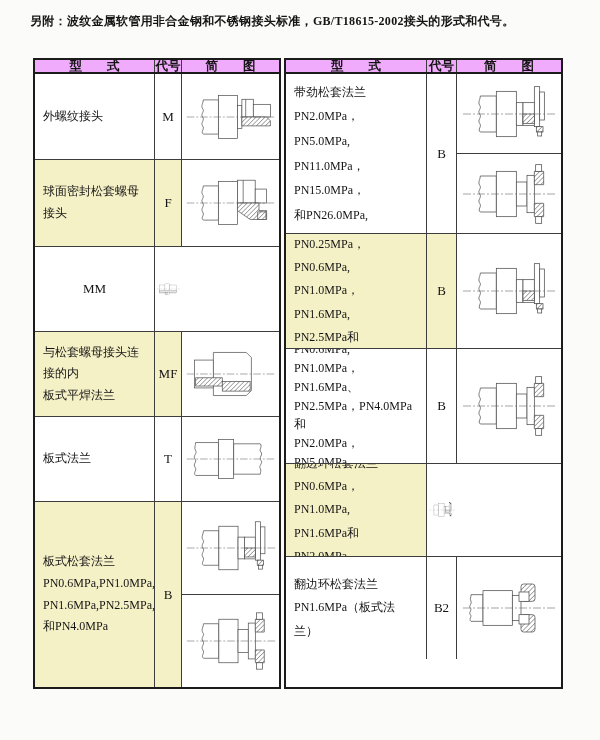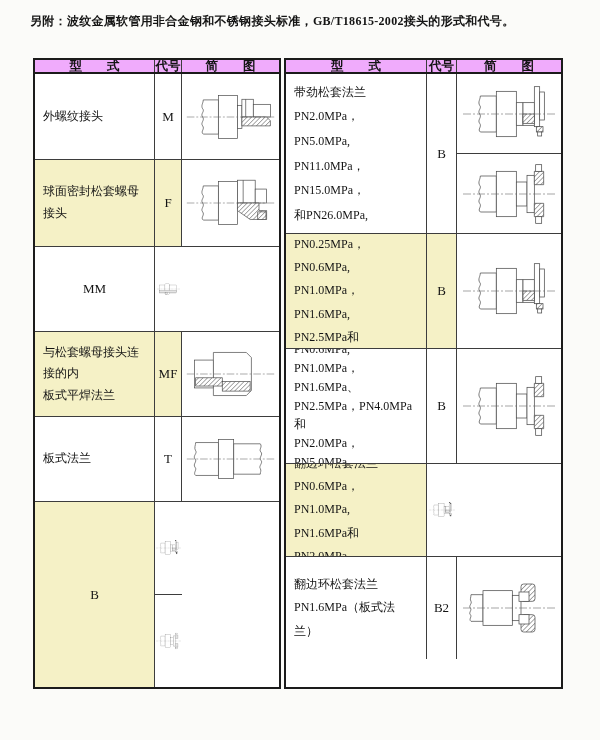--- a/index.html
+++ b/index.html
@@ -209,20 +209,24 @@
       <div class="cell code">T</div>
       <div class="cell lastc sketch">
         <svg class="diag" viewBox="0 0 150 96" width="96" height="62">
             <use href="#fit-t"></use>
             <use href="#cl"></use>
           </svg>
       </div>
     </div>
 
     <div class="row last" style="height:185px">
+      <div class="cell type hl">板式松套法兰
+PN0.6MPa,PN1.0MPa,
+PN1.6MPa,PN2.5MPa,
+和PN4.0MPa</div>
       <div class="cell code hl">B</div>
       <div class="cell lastc">
         <div class="subwrap">
           <div class="sub">
             <svg class="diag" viewBox="0 0 150 96" width="96" height="62">
                 <use href="#fit-flup"></use>
                 <use href="#cl"></use>
               </svg>
           </div>
           <div class="sub lasts">

